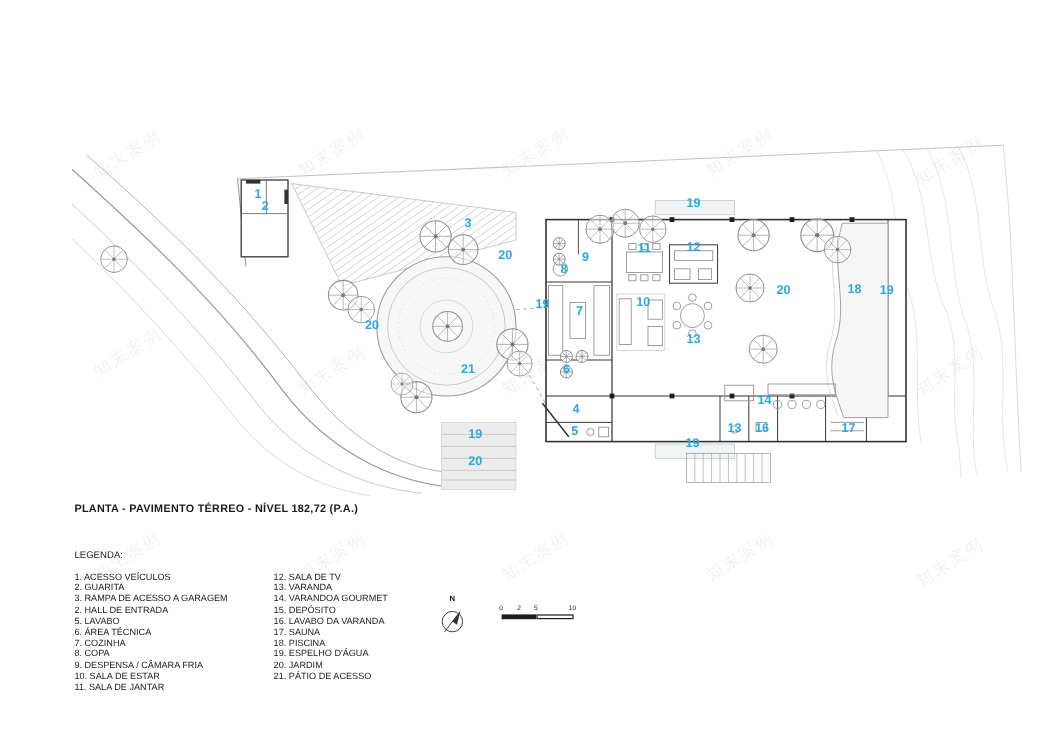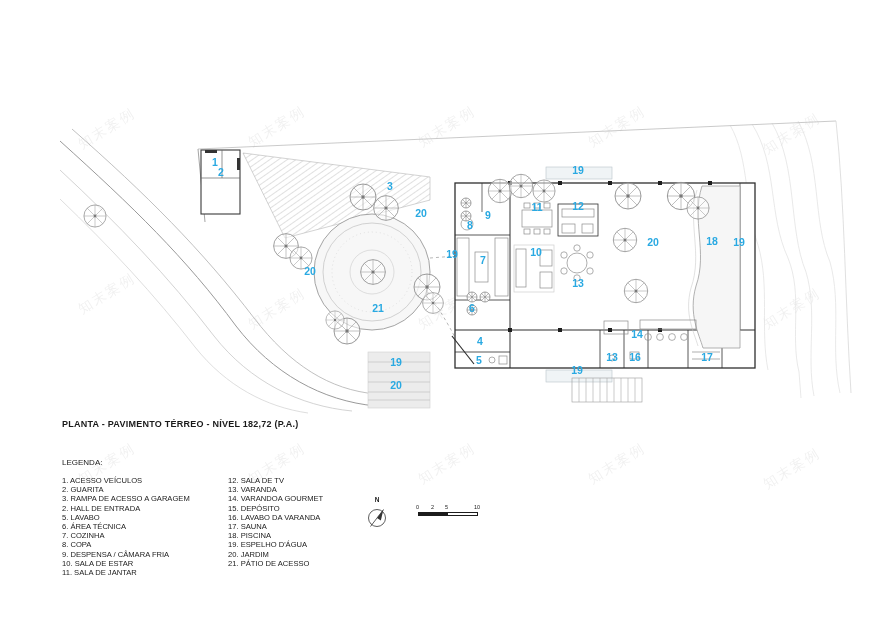--- a/index.html
+++ b/index.html
@@ -246,21 +246,21 @@
       <span class="plan-label" style="left: 537px; top: 207px;">11</span>
       <span class="plan-label" style="left: 578px; top: 206px;">12</span>
       <span class="plan-label" style="left: 536px; top: 252px;">10</span>
       <span class="plan-label" style="left: 653px; top: 242px;">20</span>
       <span class="plan-label" style="left: 712px; top: 241px;">18</span>
       <span class="plan-label" style="left: 739px; top: 242px;">19</span>
       <span class="plan-label" style="left: 452px; top: 254px;">19</span>
       <span class="plan-label" style="left: 483px; top: 260px;">7</span>
       <span class="plan-label" style="left: 310px; top: 271px;">20</span>
       <span class="plan-label" style="left: 578px; top: 283px;">13</span>
-      <span class="plan-label" style="left: 378px; top: 308px;">21</span>
+      <span class="plan-label" style="left: 390px; top: 308px;">21</span>
       <span class="plan-label" style="left: 472px; top: 308px;">6</span>
       <span class="plan-label" style="left: 637px; top: 334px;">14</span>
       <span class="plan-label" style="left: 480px; top: 341px;">4</span>
       <span class="plan-label" style="left: 612px; top: 357px;">13</span>
       <span class="plan-label" style="left: 635px; top: 357px;">16</span>
       <span class="plan-label" style="left: 707px; top: 357px;">17</span>
       <span class="plan-label" style="left: 479px; top: 360px;">5</span>
       <span class="plan-label" style="left: 396px; top: 362px;">19</span>
       <span class="plan-label" style="left: 577px; top: 370px;">19</span>
       <span class="plan-label" style="left: 396px; top: 385px;">20</span>

